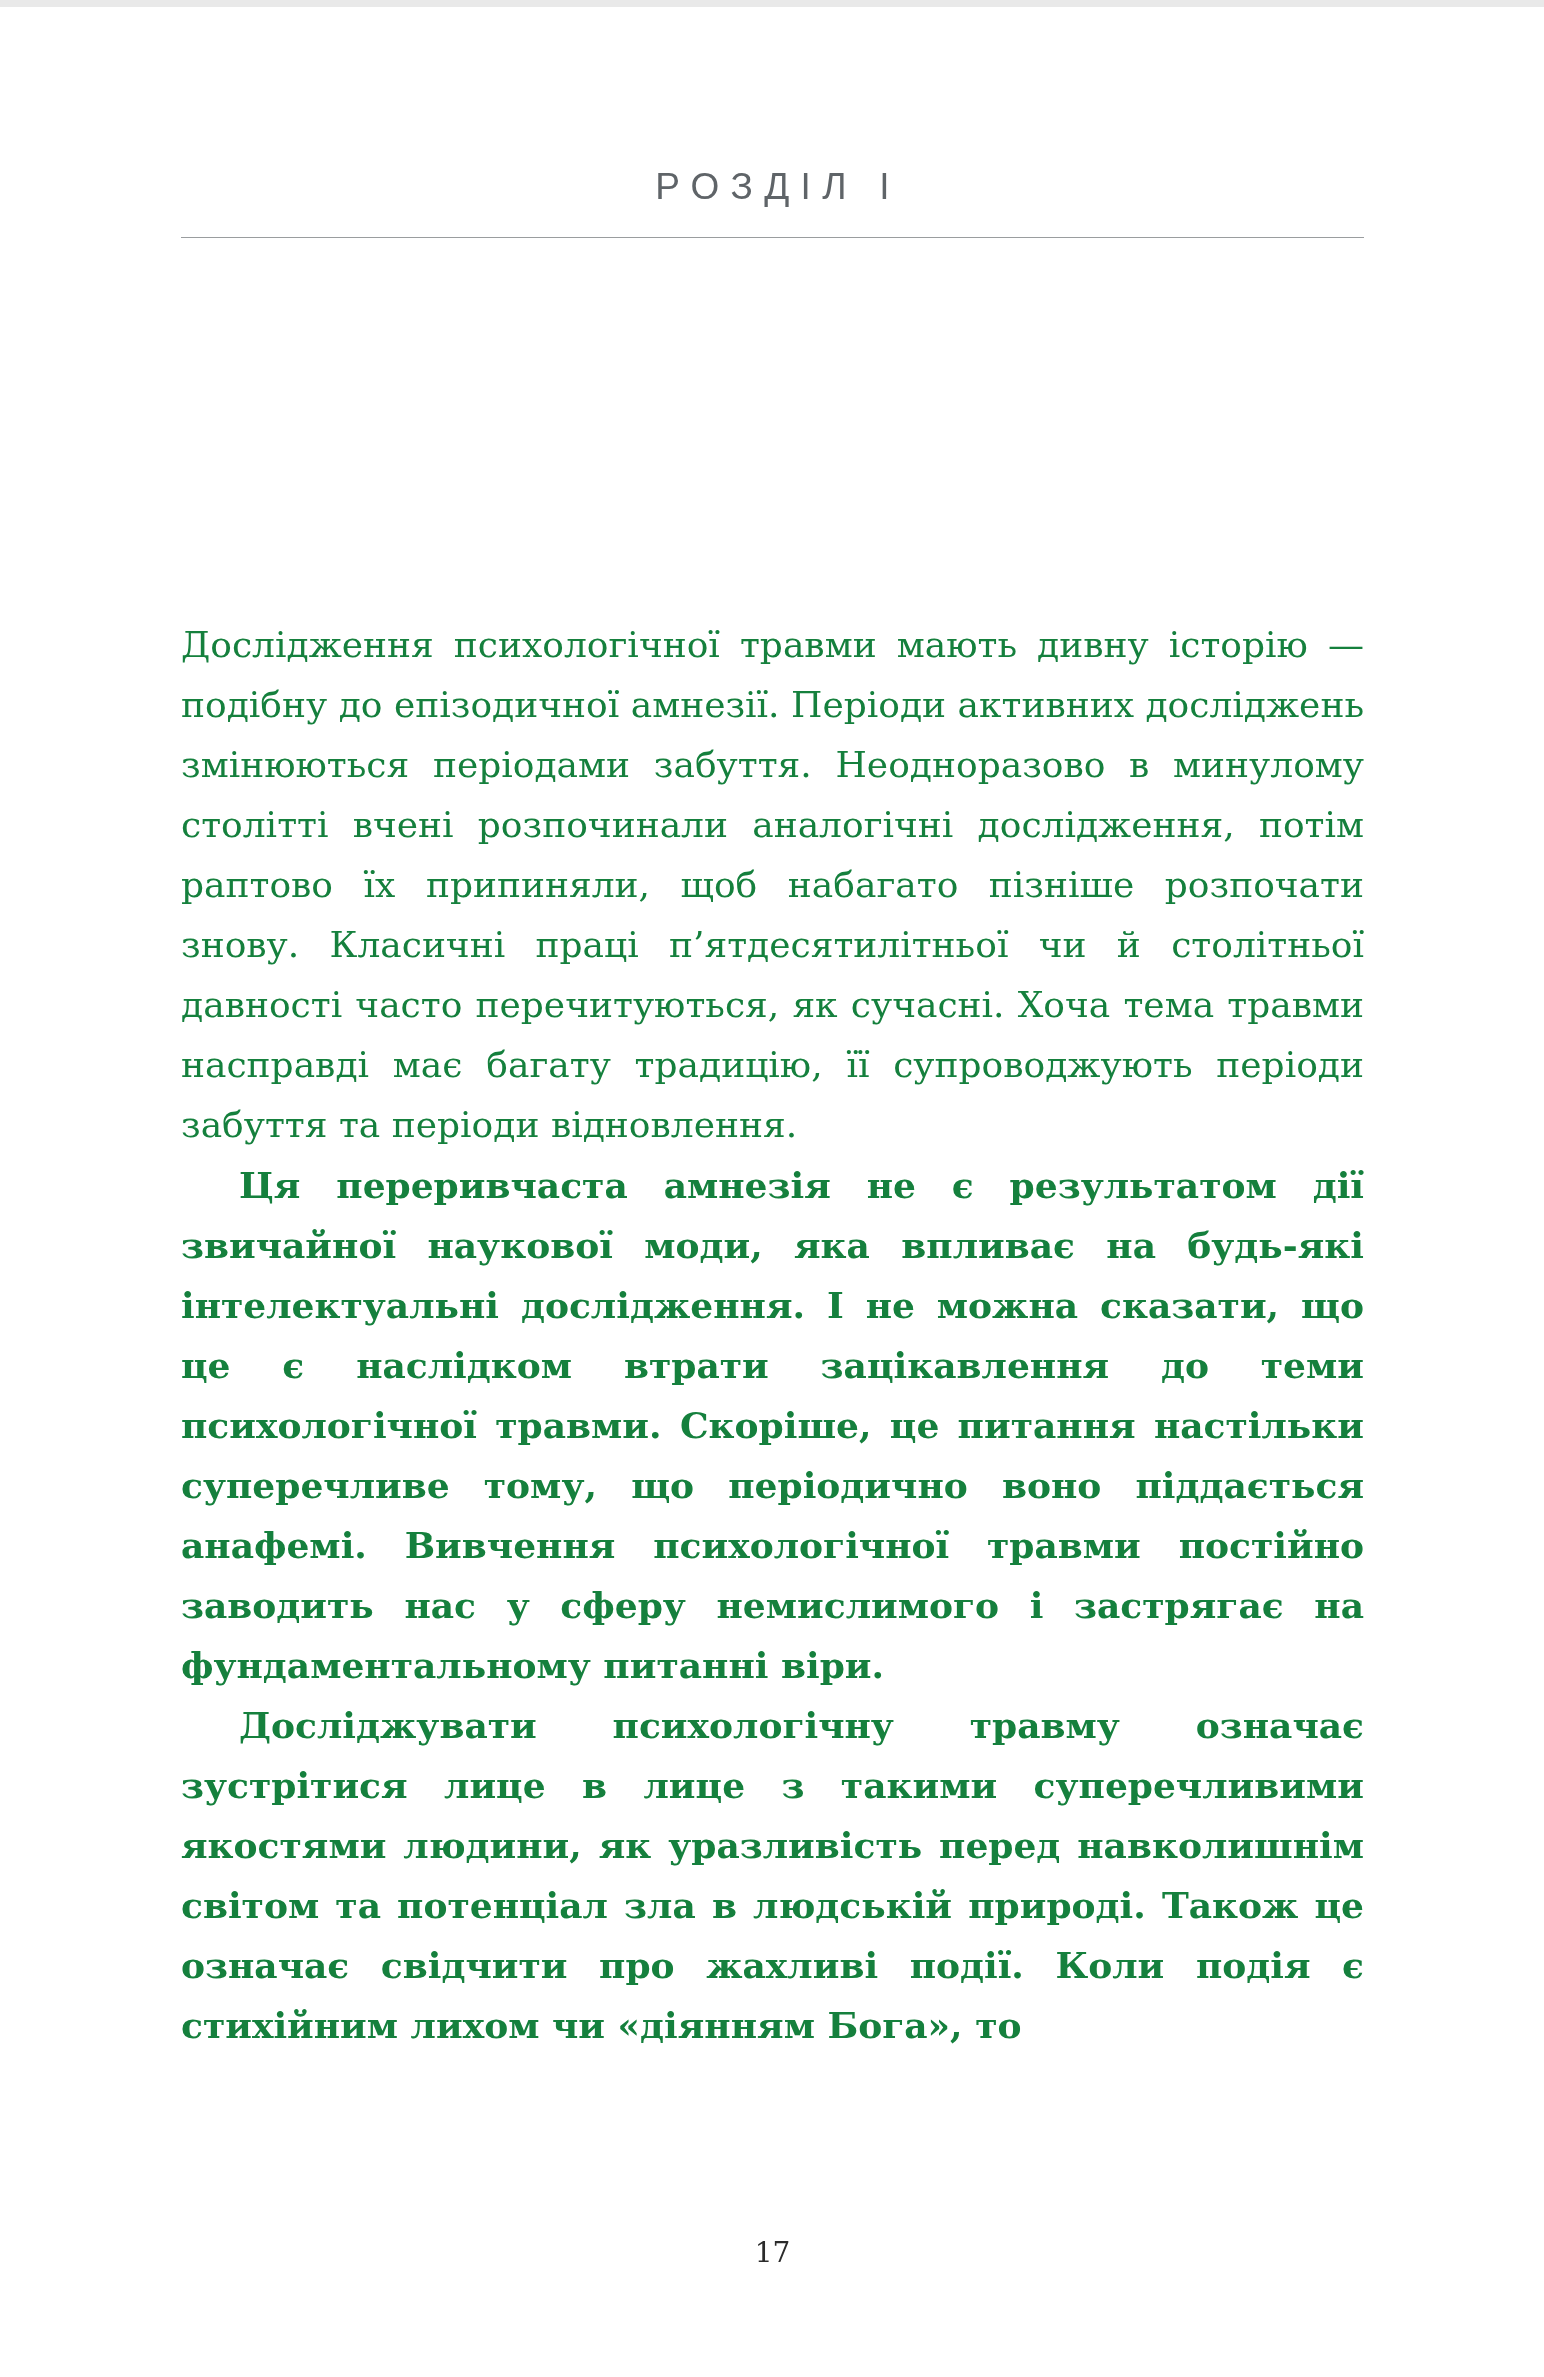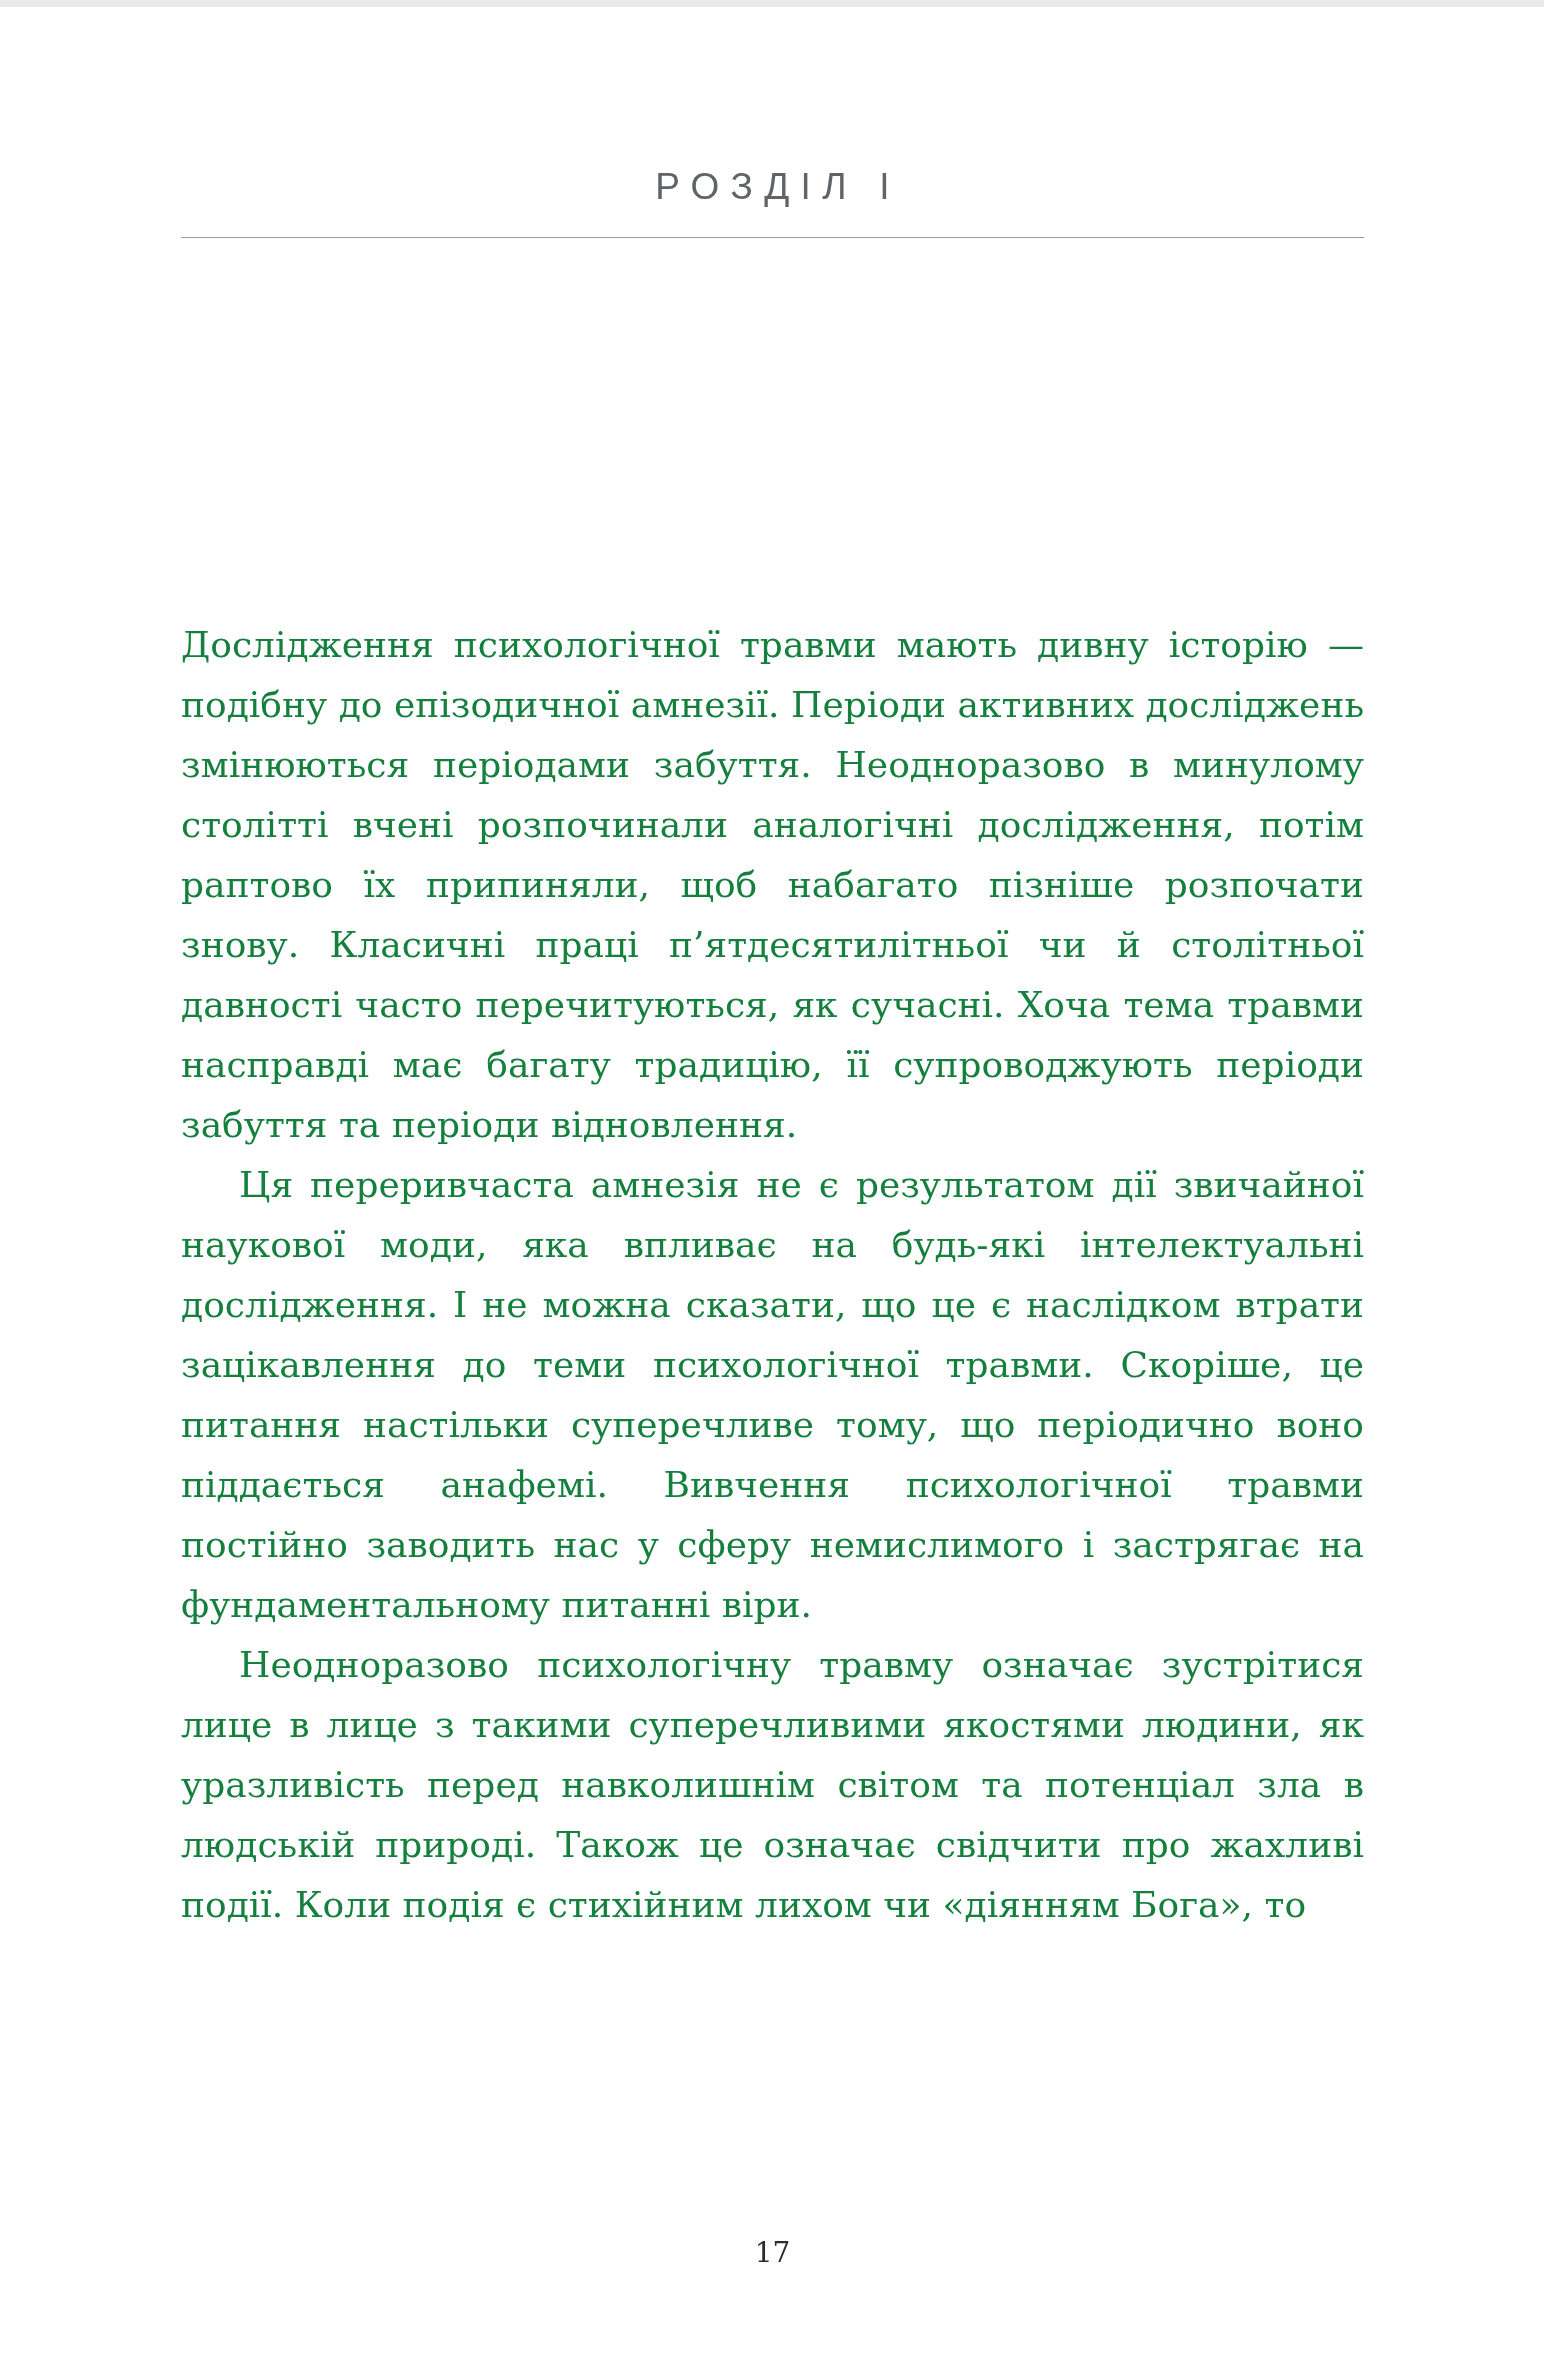--- a/index.html
+++ b/index.html
@@ -53,20 +53,21 @@
     line-height: 60px;
     text-align: justify;
     color: #15803d;
   }
   .body-text p {
     margin: 0;
     padding: 0;
   }
   .body-text p.indented {
     text-indent: 58px;
+    font-weight: bold;
   }
   .page-number {
     position: absolute;
     top: 2229px;
     left: 0;
     width: 100%;
     text-align: center;
     font-size: 28px;
     color: #2b2b2b;
     font-family: "DejaVu Serif", serif;
@@ -78,19 +79,19 @@
 <div class="page">
 
   <div class="chapter-label">РОЗДІЛ І</div>
 
   <hr class="divider">
 
 
   <div class="body-text">
     <p>Дослідження психологічної травми мають дивну історію — подібну до епізодичної амнезії. Періоди активних досліджень змінюються періодами забуття. Неодноразово в минулому столітті вчені розпочинали аналогічні дослідження, потім раптово їх припиняли, щоб набагато пізніше розпочати знову. Класичні праці п’ятдесятилітньої чи й столітньої давності часто перечитуються, як сучасні. Хоча тема травми насправді має багату традицію, її супроводжують періоди забуття та періоди відновлення.</p>
     <p class="indented">Ця переривчаста амнезія не є результатом дії звичайної наукової моди, яка впливає на будь-які інтелектуальні дослідження. І не можна сказати, що це є наслідком втрати зацікавлення до теми психологічної травми. Скоріше, це питання настільки суперечливе тому, що періодично воно піддається анафемі. Вивчення психологічної травми постійно заводить нас у сферу немислимого і застрягає на фундаментальному питанні віри.</p>
-    <p class="indented">Неодноразово психологічну травму означає зустрітися лице в лице з такими суперечливими якостями людини, як уразливість перед навколишнім світом та потенціал зла в людській природі. Також це означає свідчити про жахливі події. Коли подія є стихійним лихом чи «діянням Бога», то</p>
+    <p class="indented">Досліджувати психологічну травму означає зустрітися лице в лице з такими суперечливими якостями людини, як уразливість перед навколишнім світом та потенціал зла в людській природі. Також це означає свідчити про жахливі події. Коли подія є стихійним лихом чи «діянням Бога», то</p>
   </div>
 
   <div class="page-number">17</div>
 
 </div>
 
 
 </body></html>

